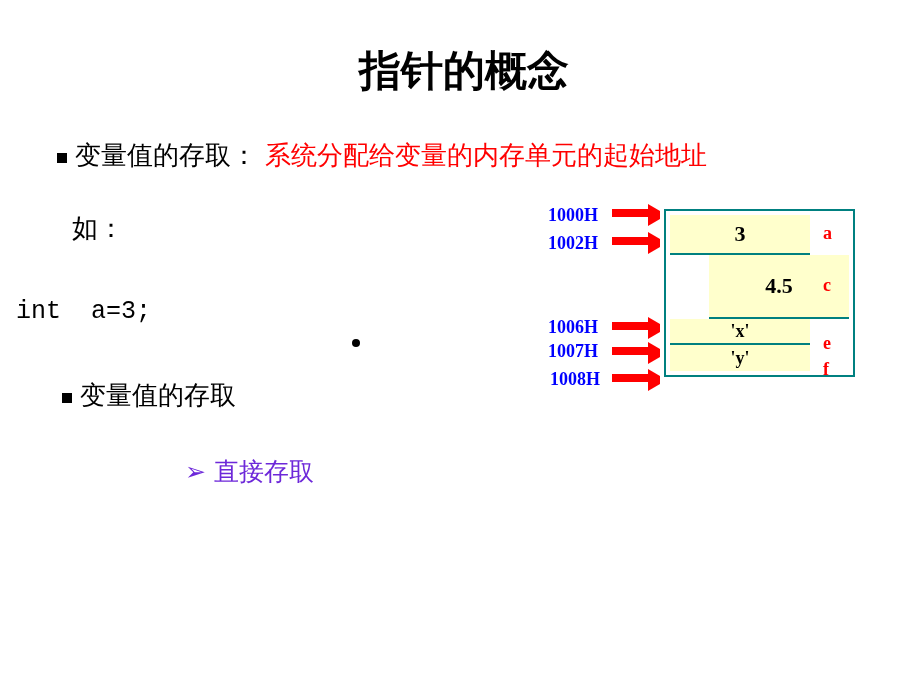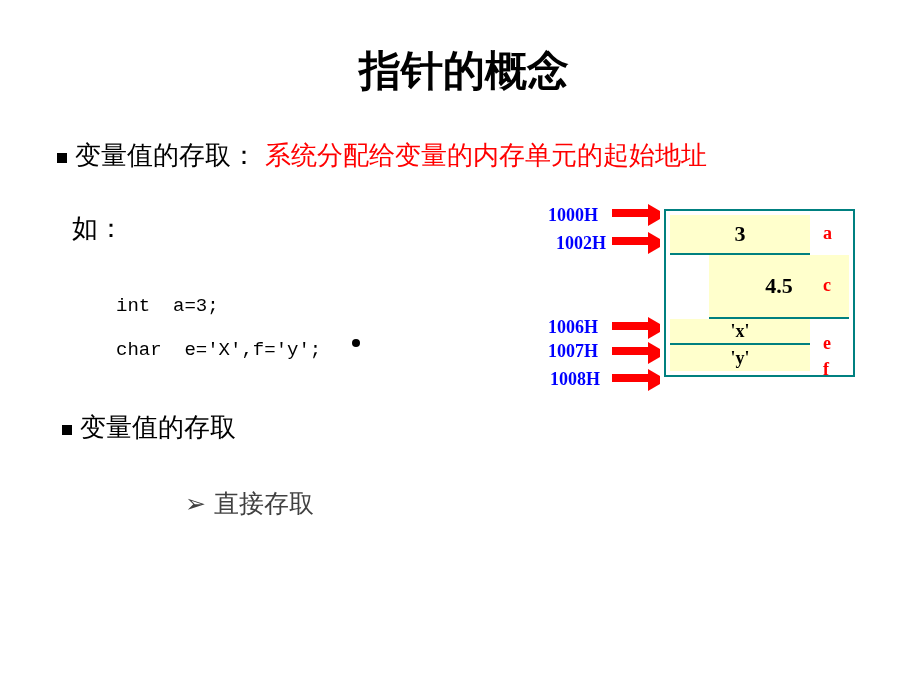--- a/index.html
+++ b/index.html
@@ -40,23 +40,22 @@
     .red-text {
       color: #ff0000;
     }
     .indent1 {
       font-size: 26px;
       color: #000;
       margin-left: 60px;
       margin-top: 30px;
     }
     .code-block {
-      margin-left: 100px;
-      margin-top: 30px;
-      font-size: 19px;
+      margin-top: 30px;
+      font-size: 25px;
       font-family: "Courier New", monospace;
       color: #000;
       line-height: 1.9;
     }
     .code-line {
       white-space: pre;
     }
     .bullet2 {
       font-size: 26px;
       color: #000;
@@ -70,21 +69,21 @@
       background: #000;
       vertical-align: middle;
       margin-right: 4px;
     }
     .sub-bullets {
       margin-left: 165px;
       margin-top: 30px;
     }
     .sub-bullet {
       font-size: 25px;
-      color: #404040;
+      color: #6d28d9;
       margin-bottom: 25px;
       font-family: "SimSun", "宋体", serif;
     }
     .tri {
       font-family: Arial, sans-serif;
     }
     
     
     .mem-diagram {
       position: absolute;
@@ -119,21 +118,21 @@
     .addr-label {
       position: absolute;
       font-family: "Times New Roman", serif;
       font-weight: bold;
       font-size: 18px;
       color: #0000ff;
       text-align: left;
       width: 60px;
     }
     .addr-1000 { left: 0; top: -8px; }
-    .addr-1002 { left: 8px; top: 20px; }
+    .addr-1002 { left: 0; top: 20px; }
     .addr-1006 { left: 0; top: 104px; }
     .addr-1007 { left: 0; top: 128px; }
     .addr-1008 { left: 2px; top: 156px; }
     
     .arrow {
       position: absolute;
       left: 68px;
       width: 48px;
     }
     .arrow-line {
@@ -189,21 +188,20 @@
 <h1 class="title">指针的概念</h1>
 
 <div class="bullet1">
   <span class="marker"></span><span>变量值的存取：</span><span class="red-text">系统分配给变量的内存单元的起始地址</span>
 </div>
 
 <div class="indent1">如：</div>
 
 <div class="code-block">
   <div class="code-line">int  a=3;</div>
-  <div class="code-line">char  e='X',f='y';</div>
 </div>
 
 <div class="dot"></div>
 
 <div class="bullet2">
   <span class="marker"></span><span>变量值的存取</span>
 </div>
 
 <div class="sub-bullets">
   <div class="sub-bullet"><span class="tri">➢</span><span>直接存取</span></div>

